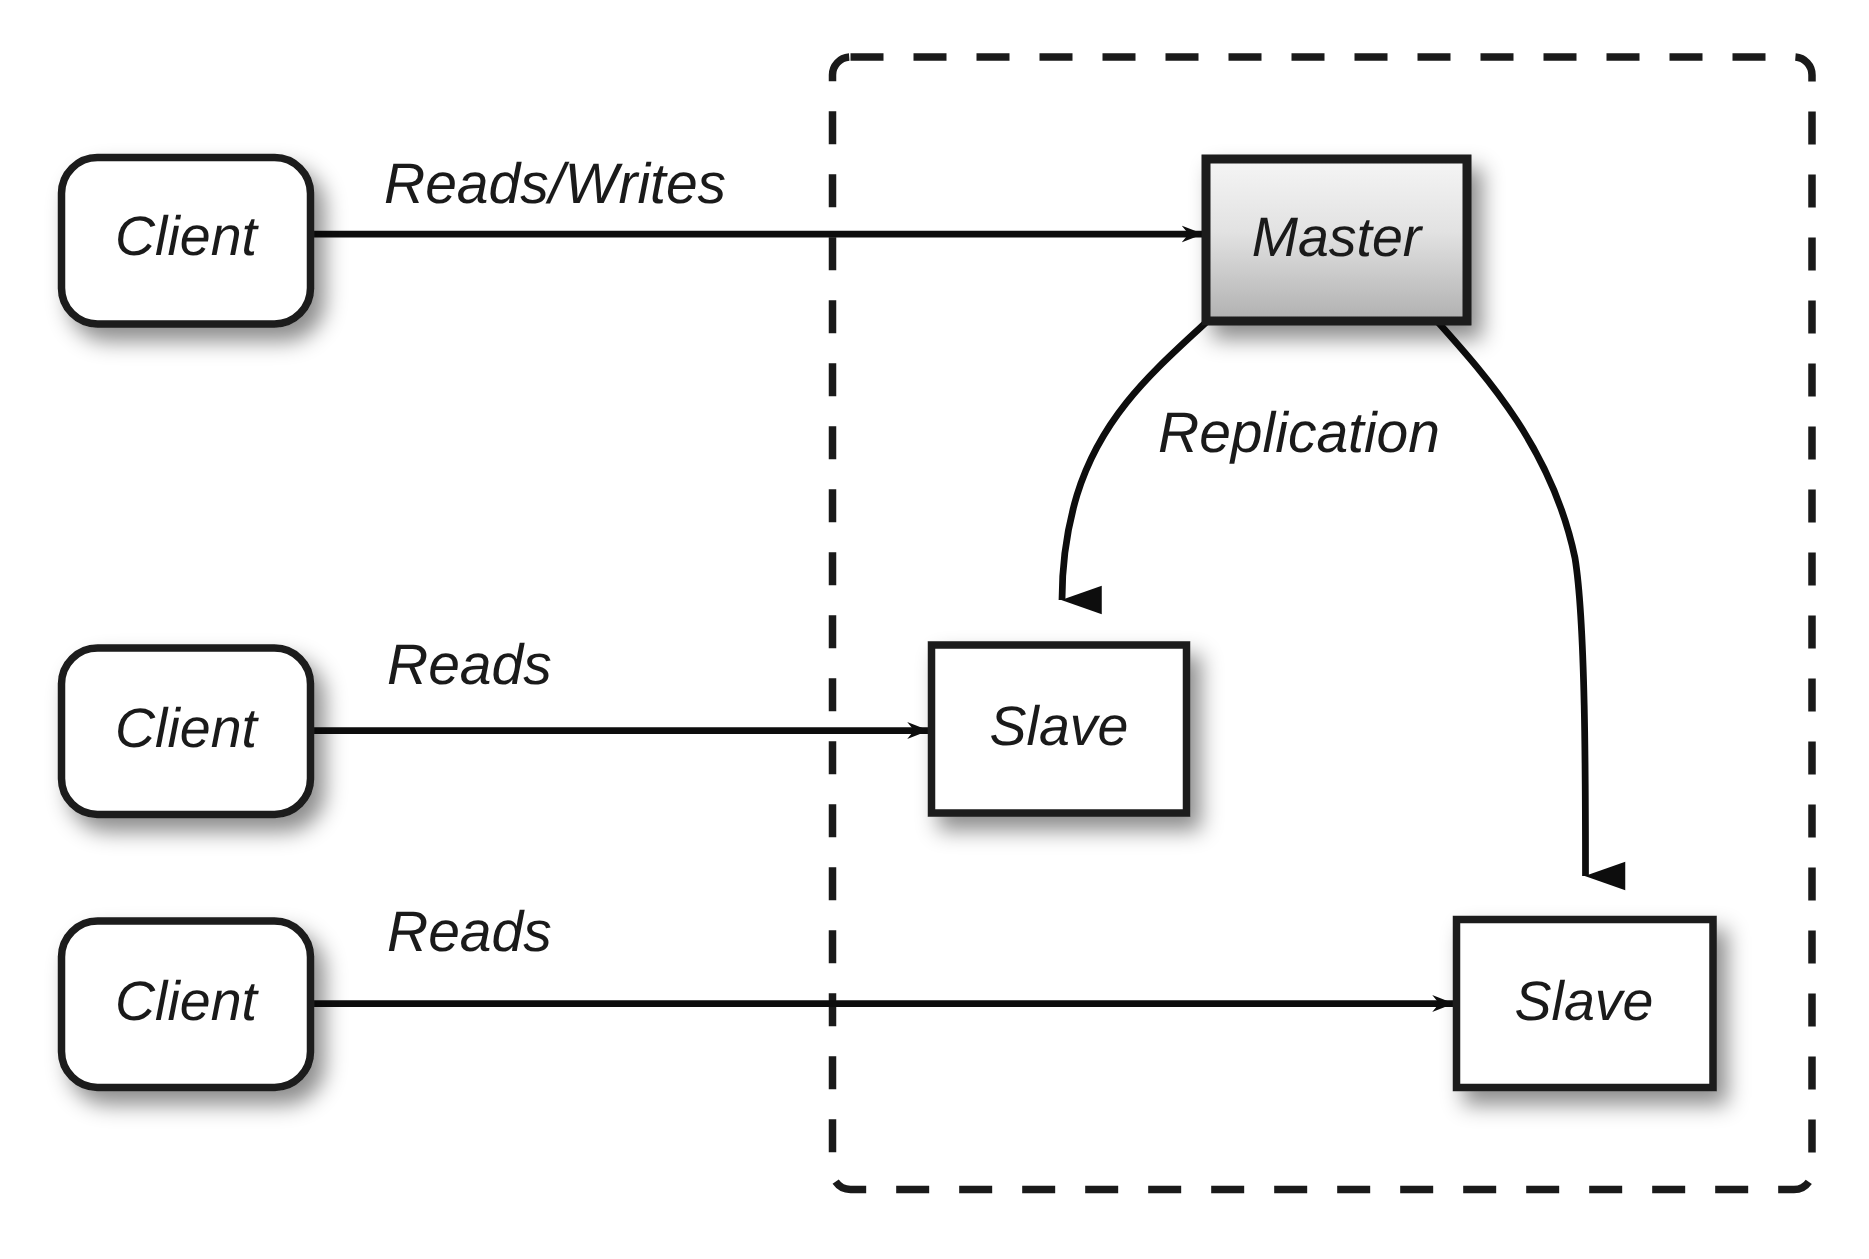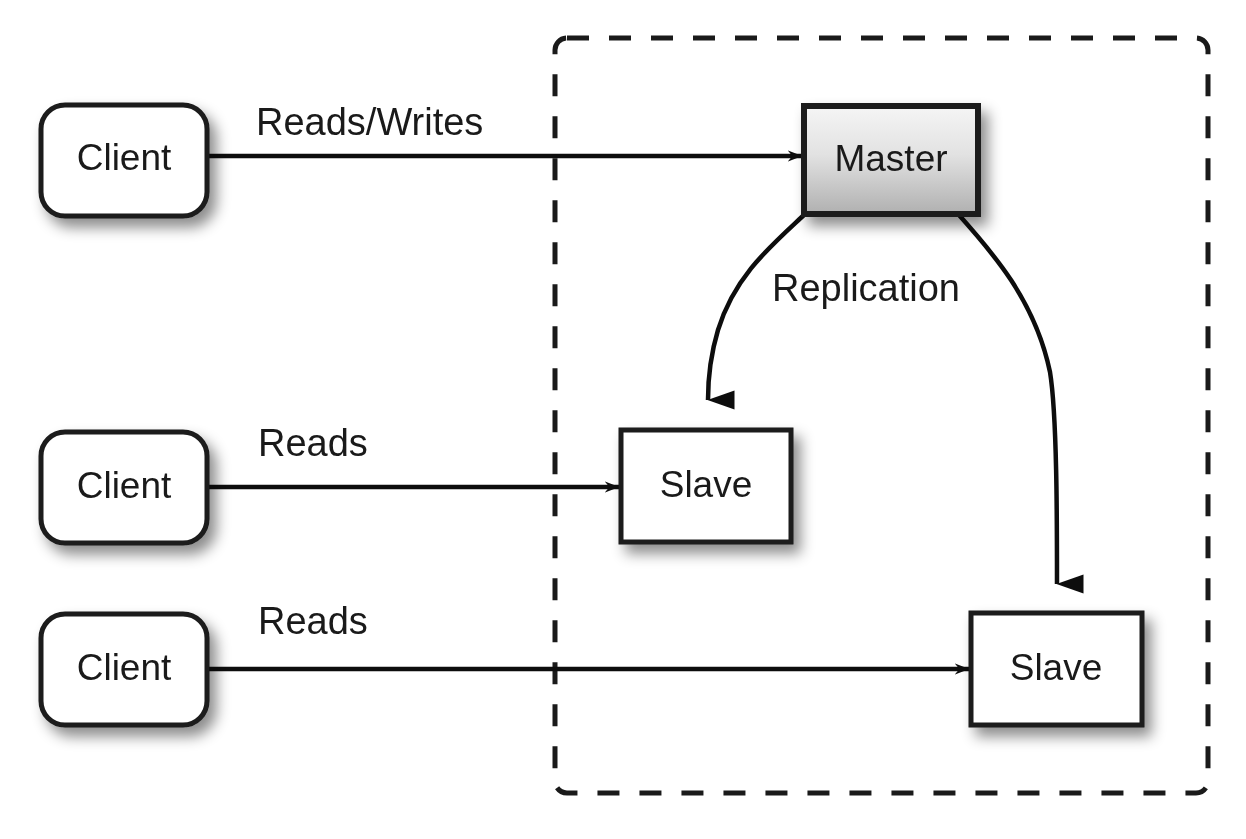--- a/index.html
+++ b/index.html
@@ -9,20 +9,21 @@
   }
   body {
     font-family: "Liberation Sans", sans-serif;
   }
   #canvas {
     position: relative;
     width: 1246px;
     height: 839px;
     background: #ffffff;
     overflow: hidden;
+    font-style: italic;
   }
   #diagram-svg {
     position: absolute;
     left: 0;
     top: 0;
     width: 1246px;
     height: 839px;
   }
   .node-label {
     font-family: "Liberation Sans", sans-serif;

